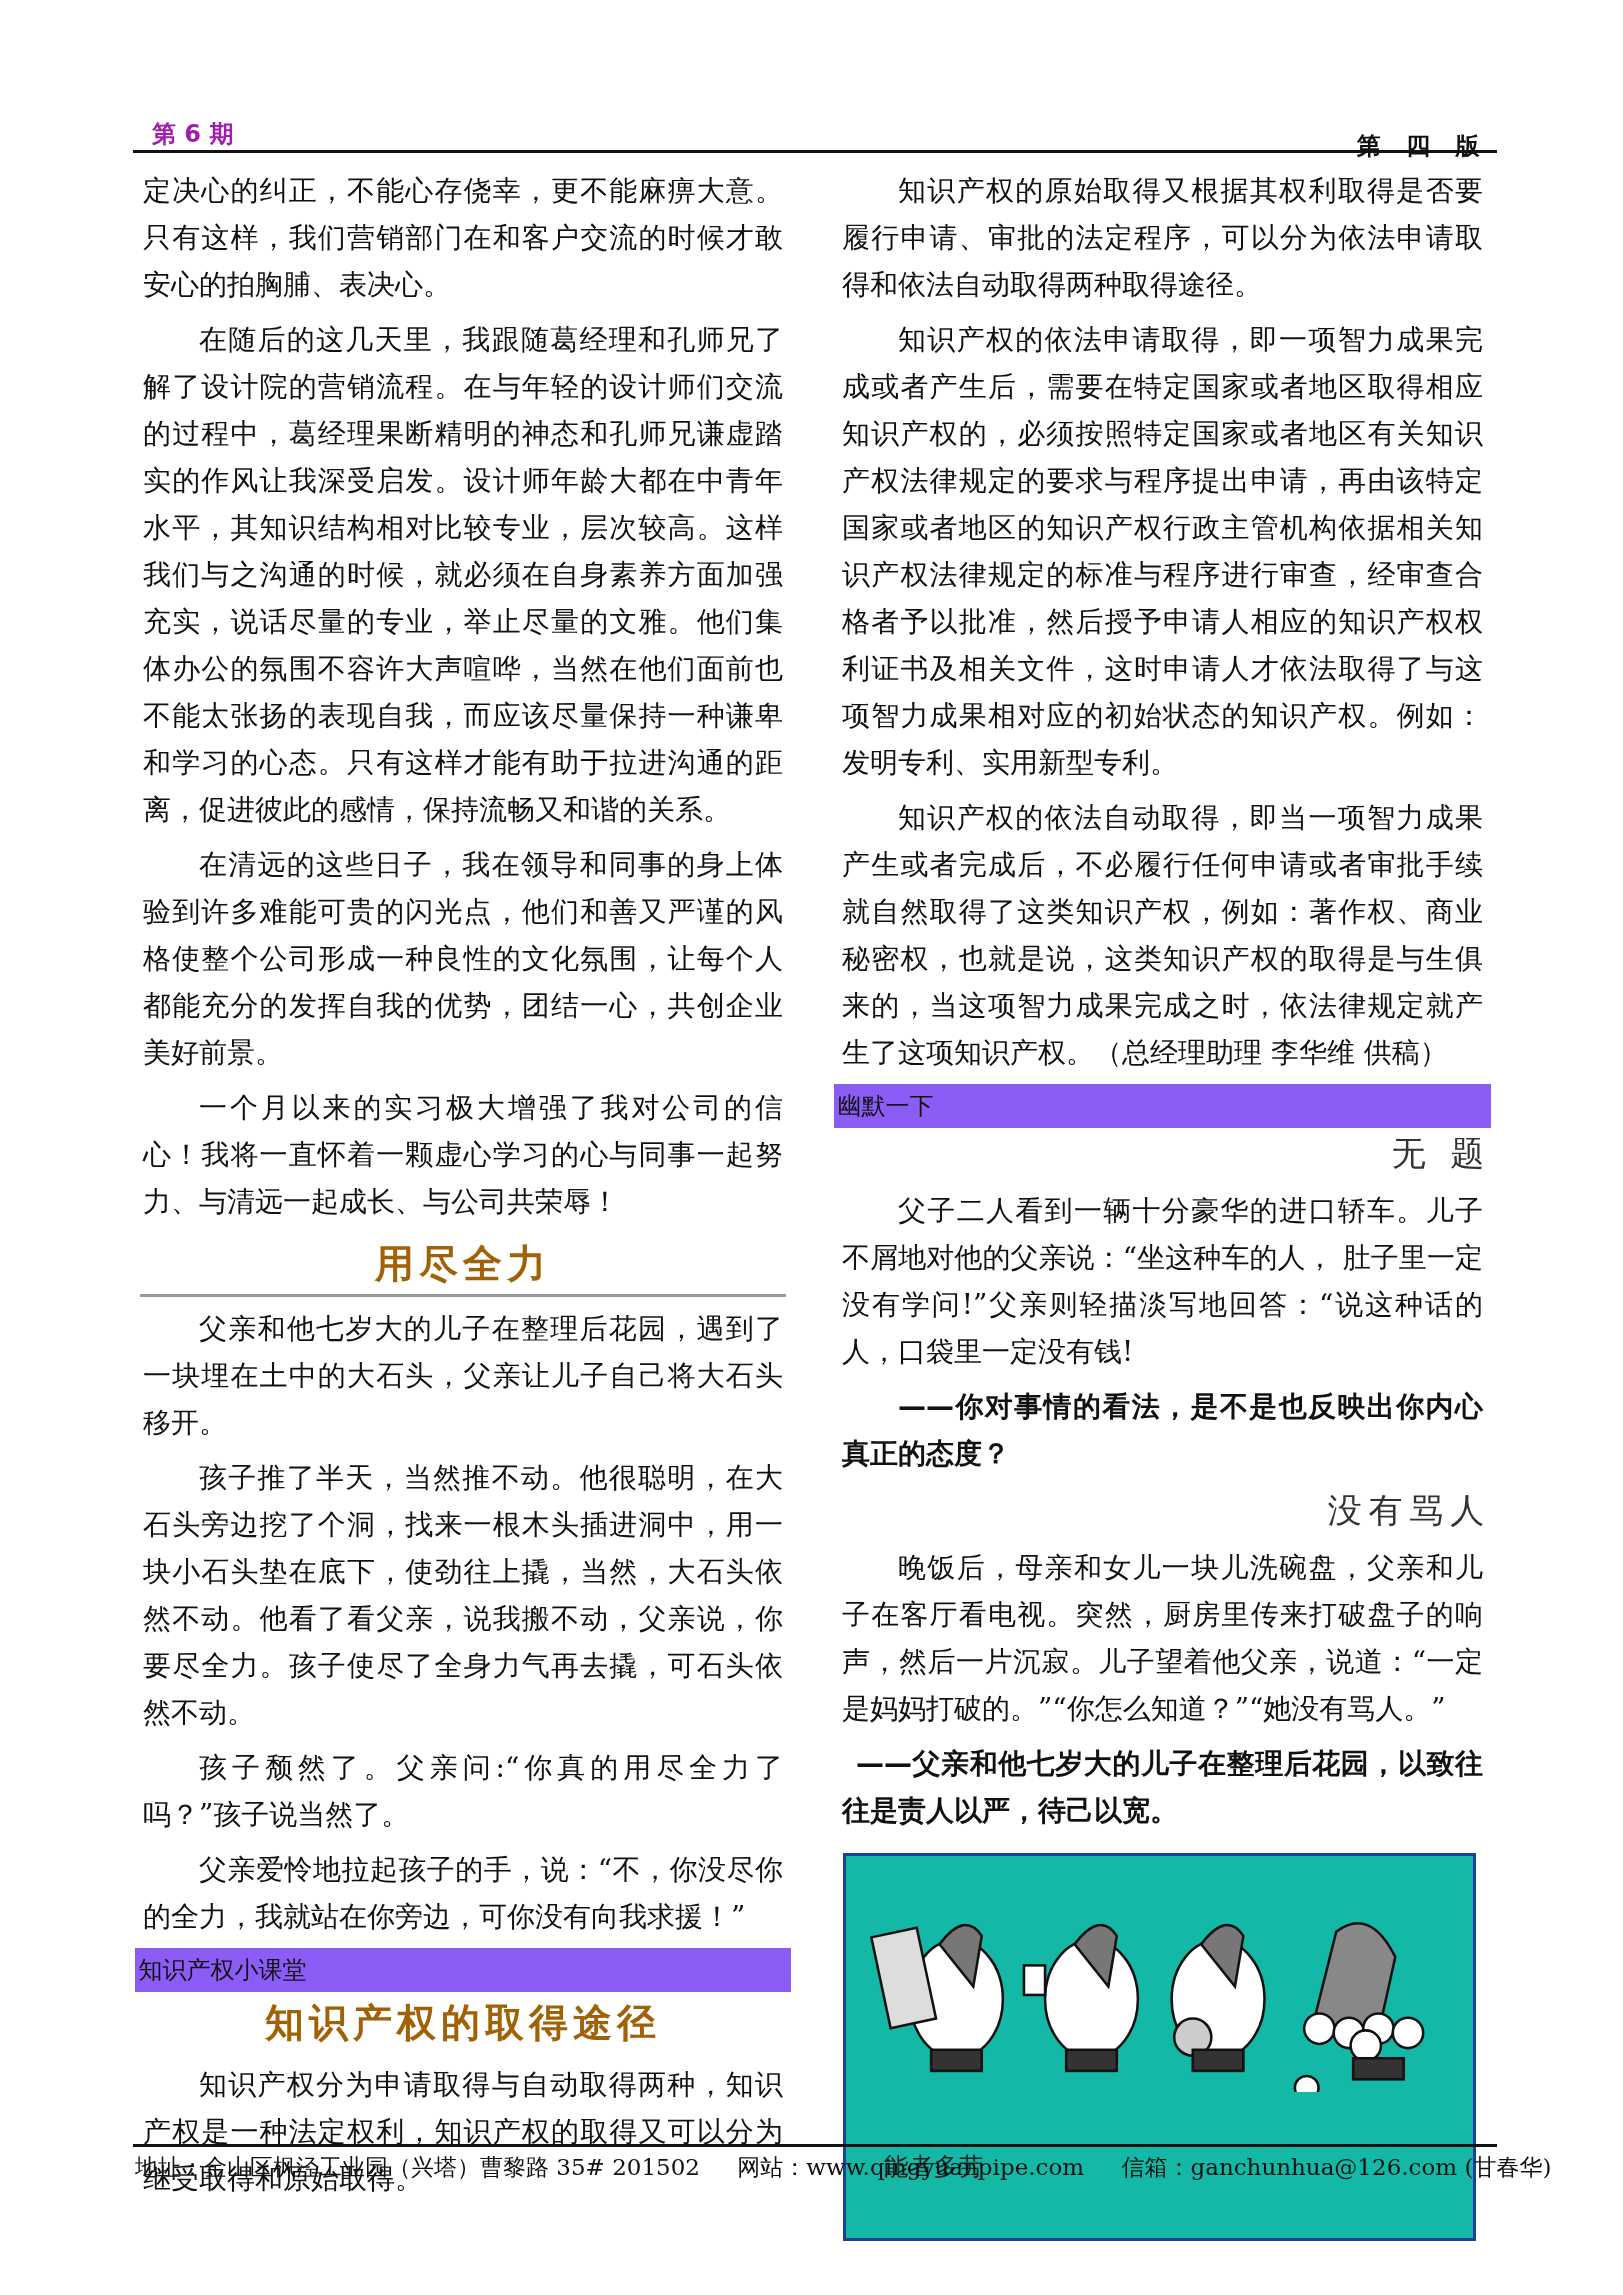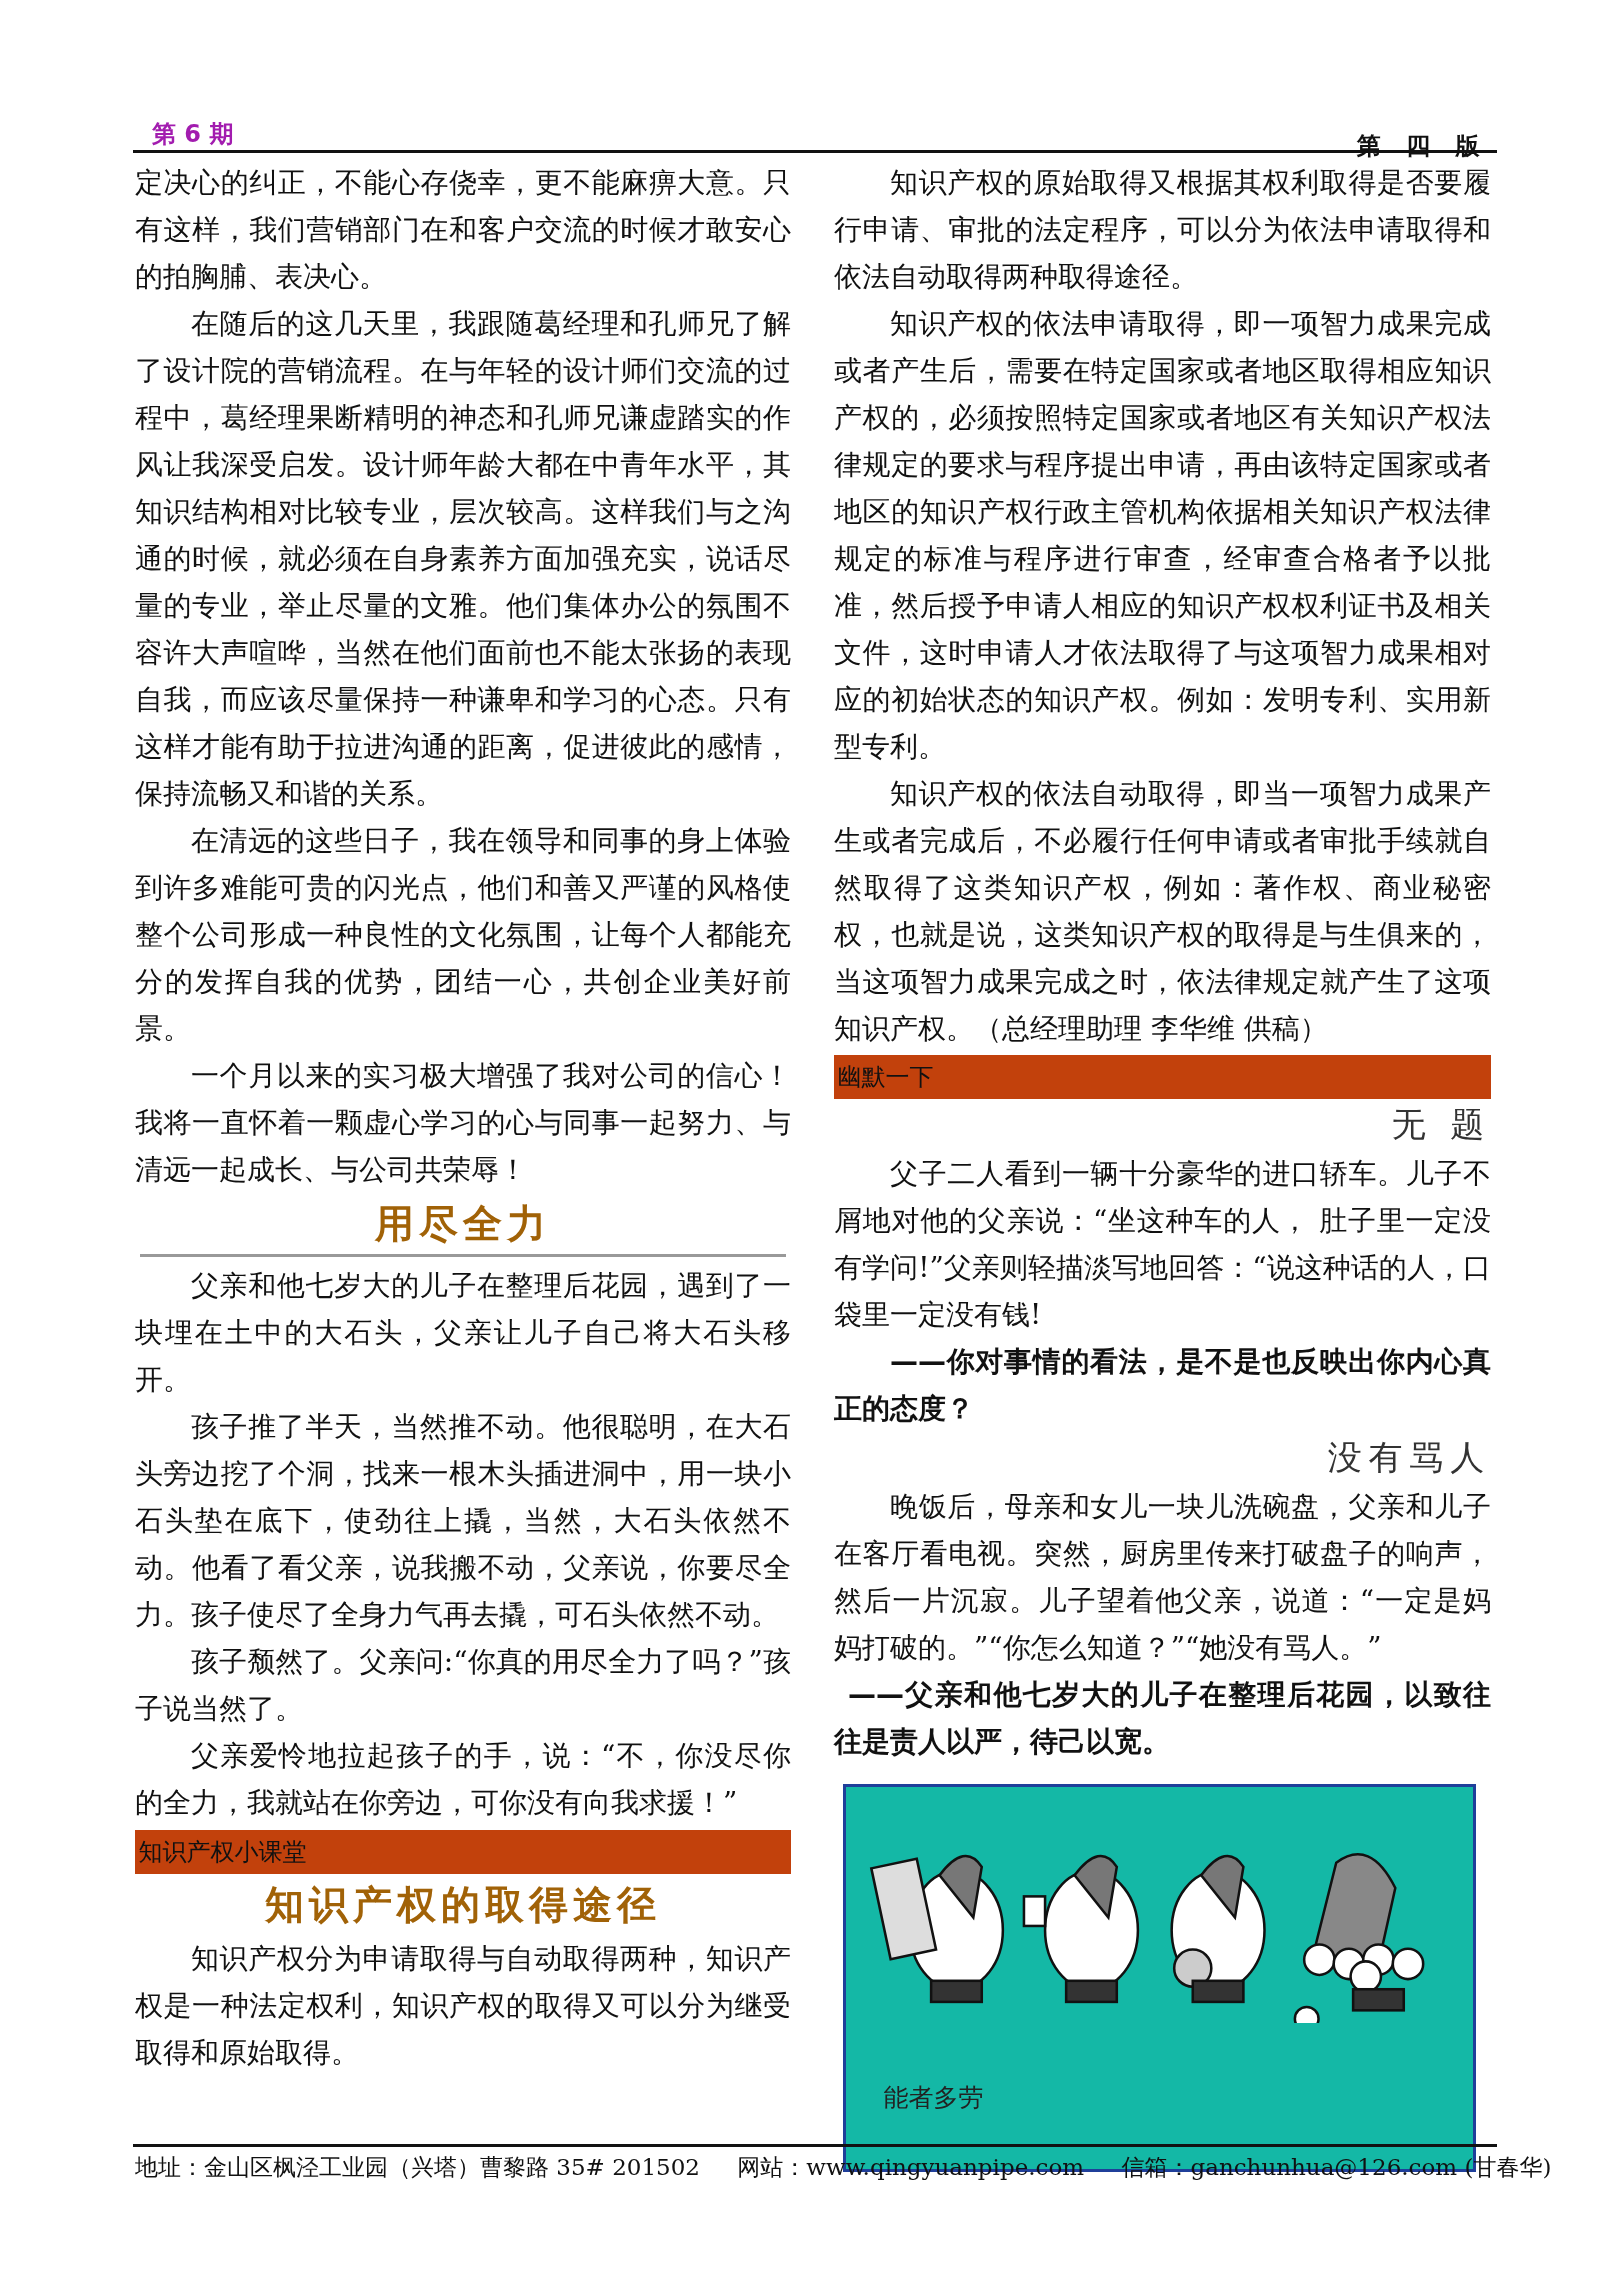--- a/index.html
+++ b/index.html
@@ -6,23 +6,23 @@
   body{width:1623px;height:2295px;position:relative;overflow:hidden;
        font-family:"DejaVu Serif","Liberation Serif",serif;color:#111;}
   .issue{position:absolute;left:152px;top:118px;font-family:"DejaVu Sans","Liberation Sans",sans-serif;
          font-weight:bold;color:#a21caf;font-size:24px;}
   .edition{position:absolute;right:135px;top:118px;font-family:"DejaVu Sans","Liberation Sans",sans-serif;
          font-weight:bold;font-size:24px;letter-spacing:8.5px;margin-top:12px;}
   .top-rule{position:absolute;left:133px;top:150px;width:1364px;height:2.5px;background:#111;}
   .col{position:absolute;top:159px;font-size:28px;line-height:47px;}
   .col-left{left:135px;width:656px;}
   .col-right{left:834px;width:657px;}
-  p{margin:0;text-indent:2em;text-align:justify;}
+  p{margin:8px;text-indent:2em;text-align:justify;}
   p.noindent{text-indent:0;}
-  .section-bar{background:#c2410c;height:44px;line-height:44px;padding-left:3.4px;
+  .section-bar{background:#8b5cf6;height:44px;line-height:44px;padding-left:3.4px;
        font-family:"DejaVu Sans","Liberation Sans",sans-serif;font-size:24px;margin:3.4px 0 0 0;}
   .title-bold{text-align:center;font-family:"DejaVu Sans","Liberation Sans",sans-serif;font-weight:bold;
        font-size:39px;color:#a16207;line-height:61px;letter-spacing:5px;}
   .title-rule{height:3.4px;background:#999;margin:0 5px 5px 5px;}
   .title-light{text-align:right;font-size:34px;line-height:51px;color:#333;letter-spacing:6.8px;}
   .moral{font-family:"DejaVu Sans","Liberation Sans",sans-serif;font-weight:bold;}
   .cartoon{margin:18.6px 0 0 8.5px;width:627px;height:382px;border:3.4px solid #1f3f9a;position:relative;background:#14b8a6;}
   .cartoon svg{position:absolute;left:17px;top:25px;}
   .caption{position:absolute;left:38px;top:287px;font-family:"DejaVu Sans","Liberation Sans",sans-serif;font-size:25px;color:#222;}
   .bottom-rule{position:absolute;left:133px;top:2144px;width:1364px;height:2.5px;background:#111;}

